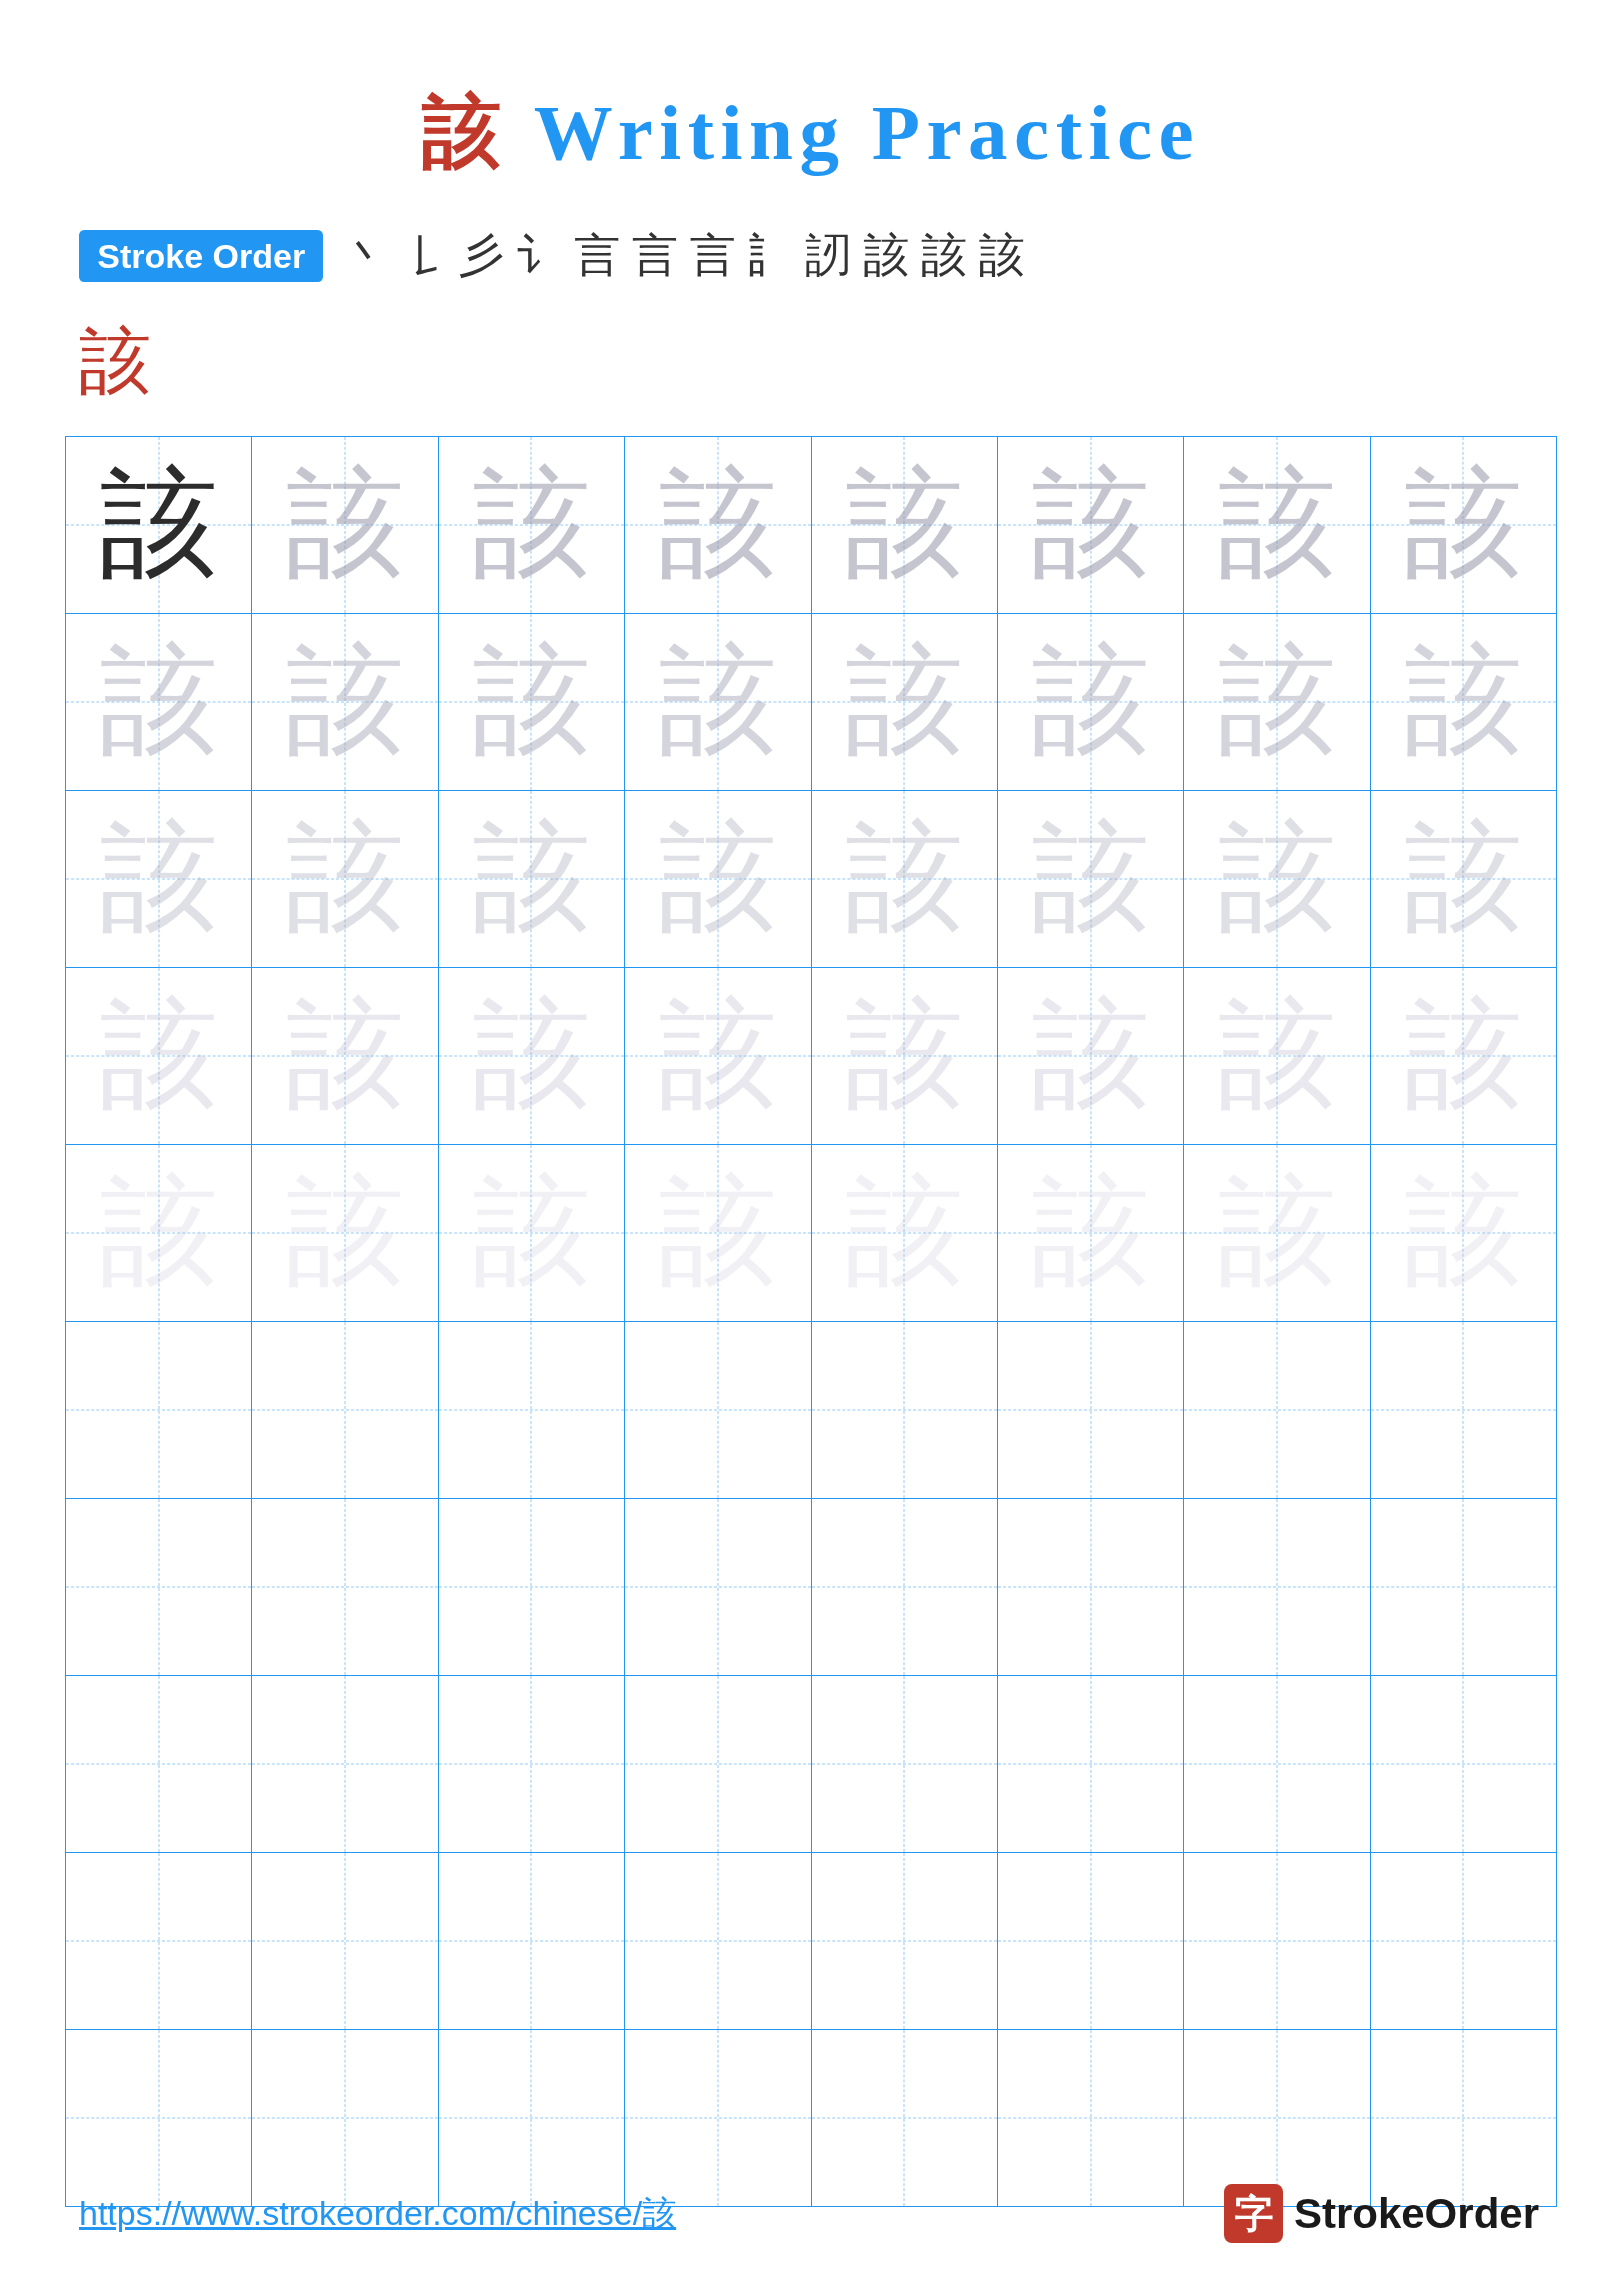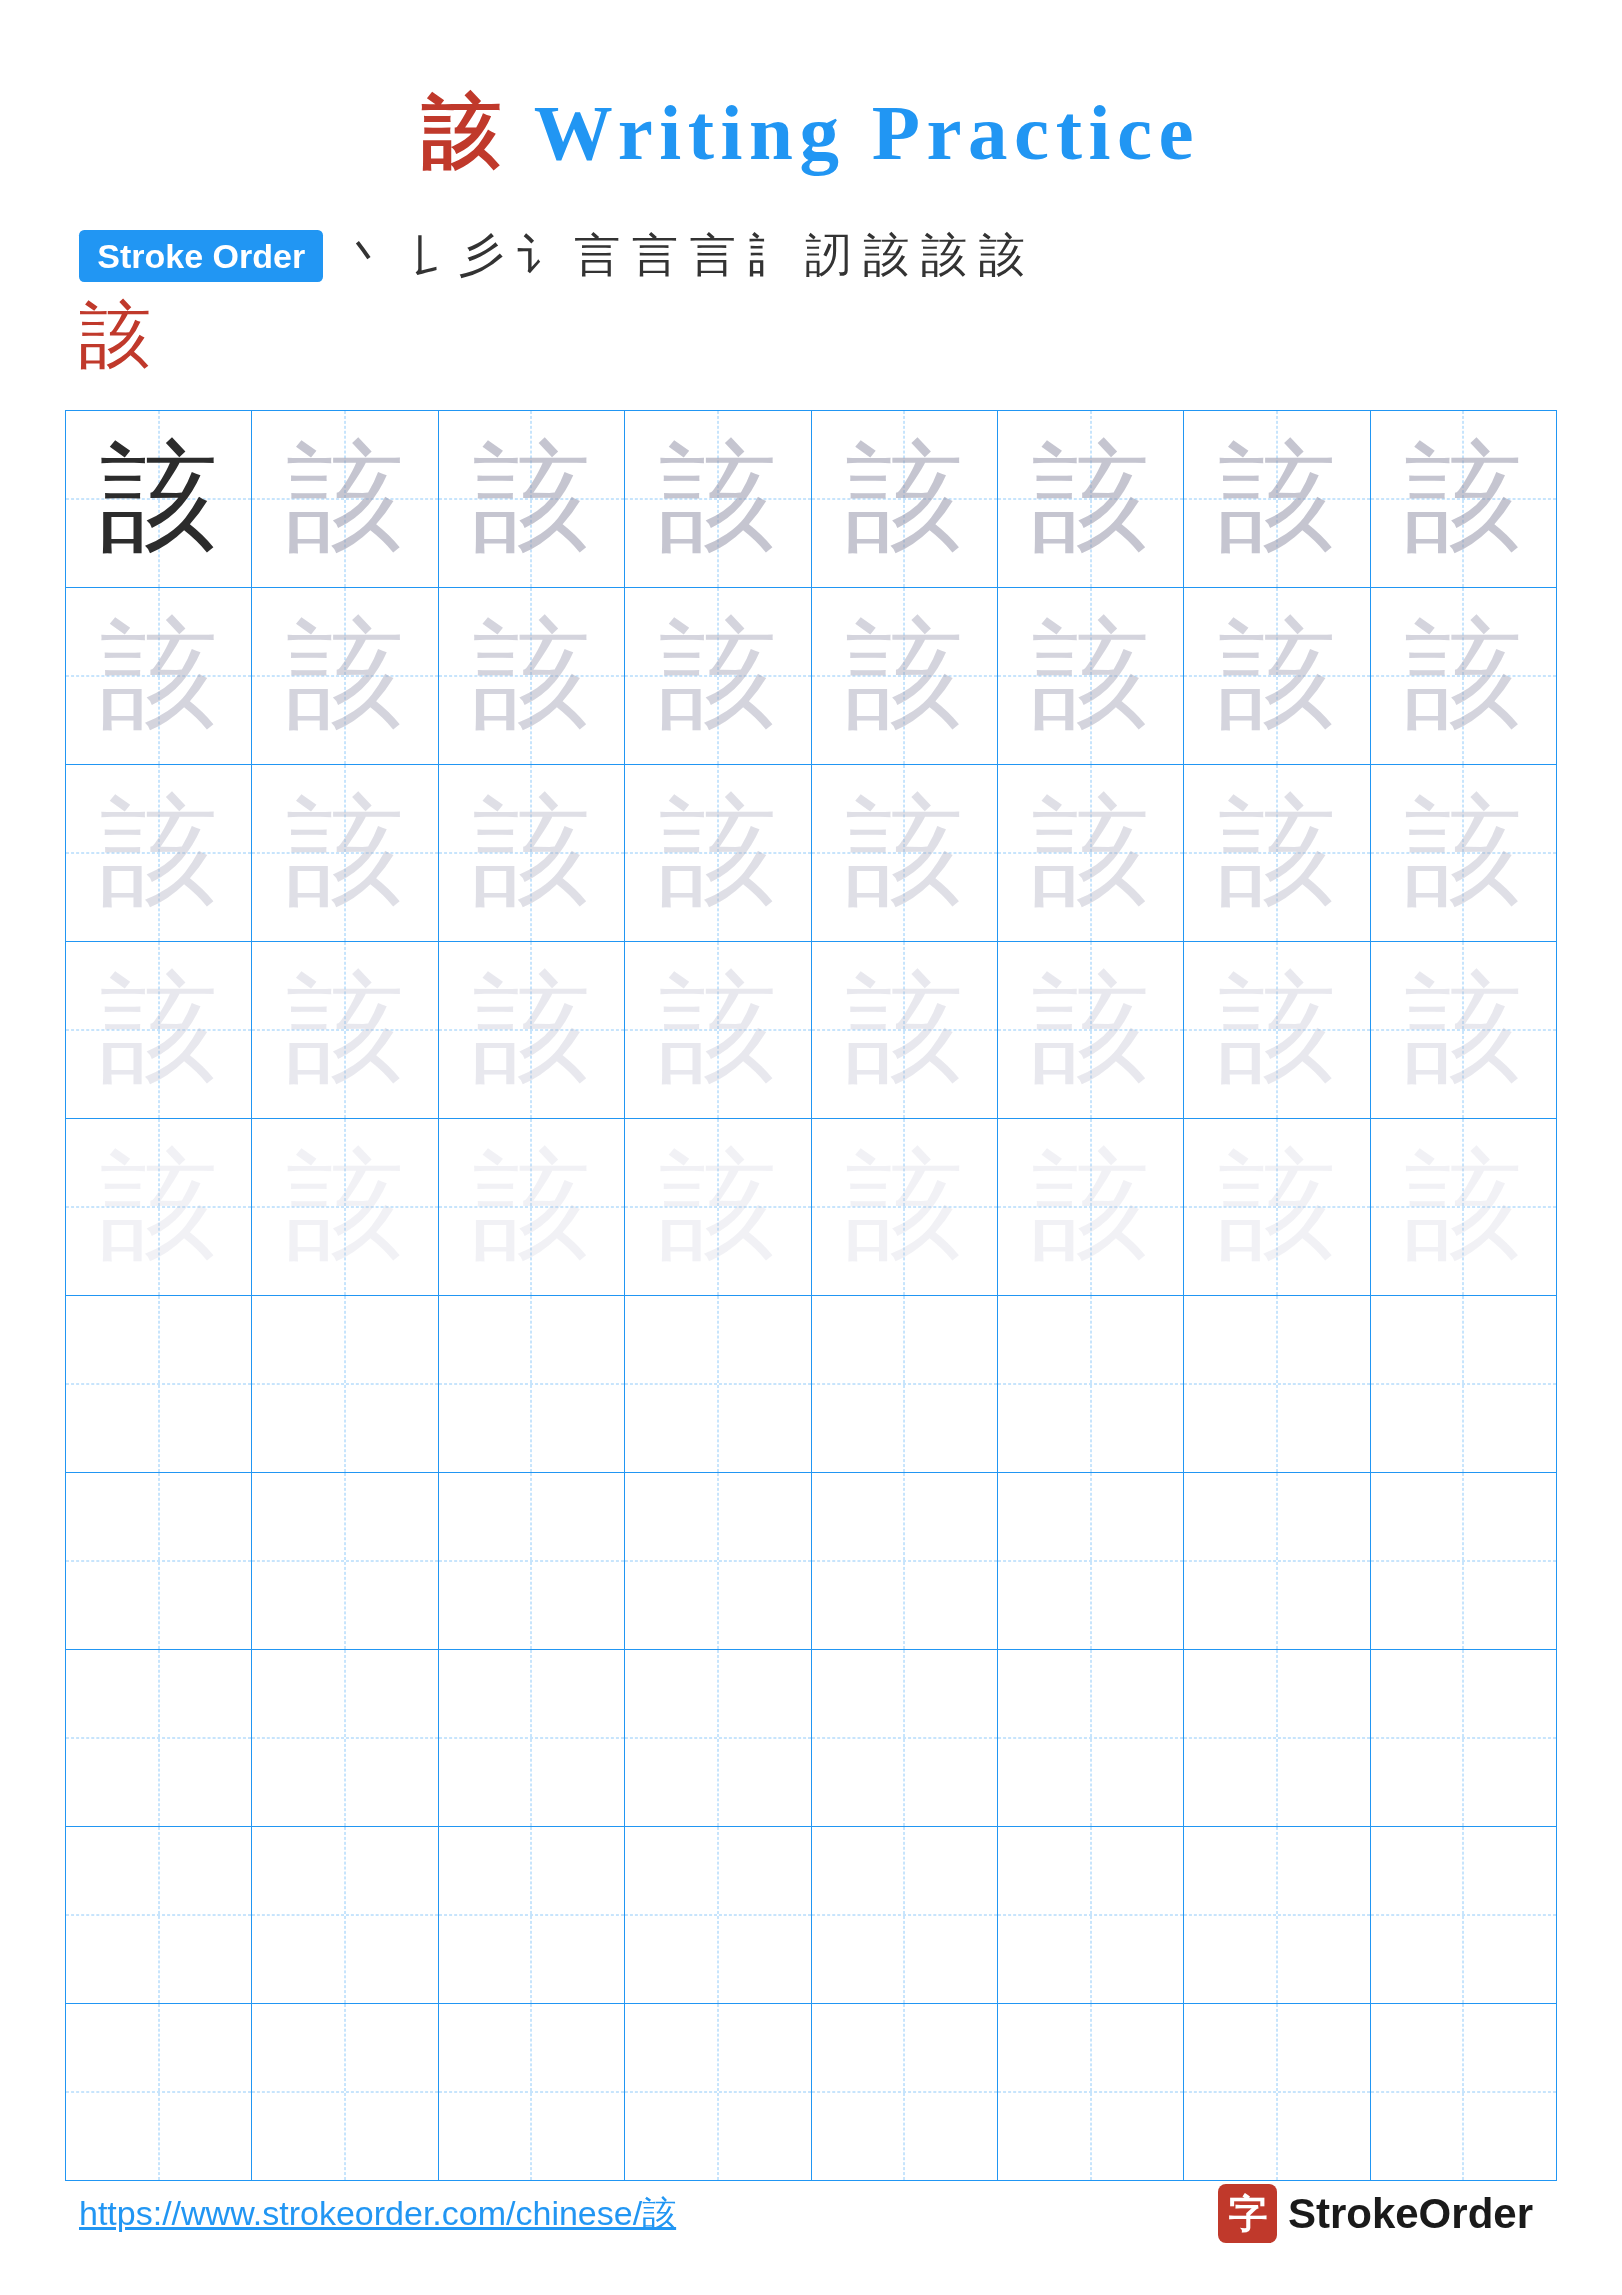--- a/index.html
+++ b/index.html
@@ -21,21 +21,21 @@
       font-weight: bold;
       color: #2196F3;
       letter-spacing: 6.5px;
     }
 
     .stroke-order-section {
       display: flex;
       align-items: flex-start;
       flex-wrap: wrap;
       padding: 0 79px;
-      margin-bottom: 1px;
+      margin-bottom: 27px;
       gap: 6.5px;
     }
 
     .stroke-order-badge {
       background: #2196F3;
       color: white;
       font-size: 34px;
       font-weight: bold;
       padding: 6.5px 18.3px;
       border-radius: 5.2px;
@@ -173,21 +173,21 @@
     
     .empty-cell {
       
     }
 
     
     .footer {
       position: absolute;
       bottom: 52px;
       left: 0;
-      right: 10px;
+      right: 4px;
       display: flex;
       align-items: center;
       justify-content: space-between;
       padding: 0 79px;
     }
 
     .footer-url {
       color: #2196F3;
       font-size: 34px;
       font-family: sans-serif;

